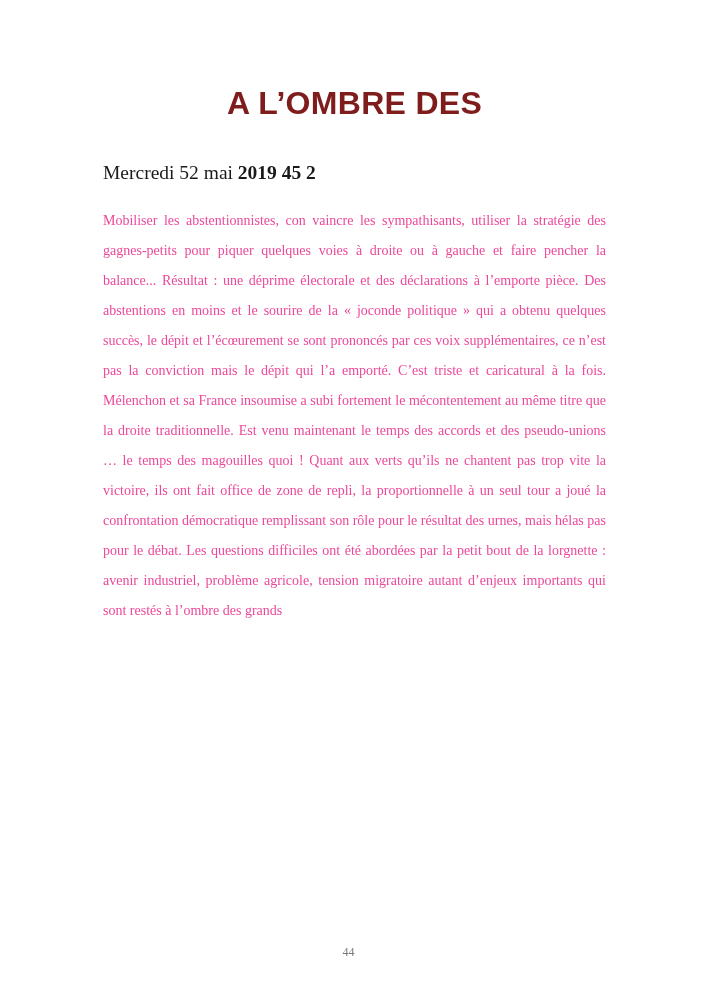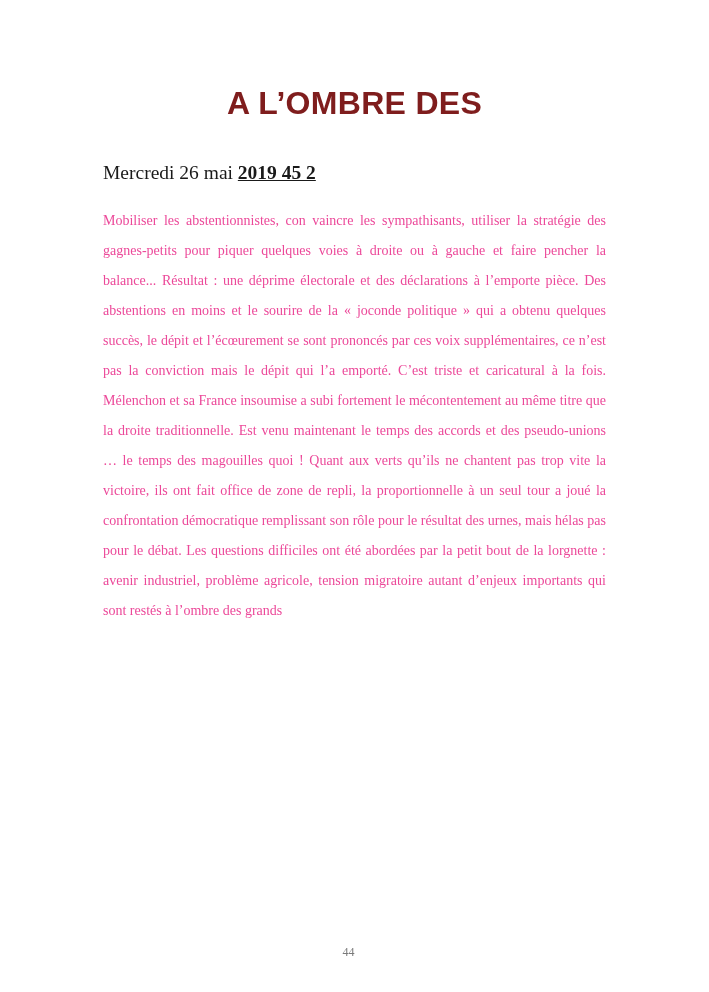--- a/index.html
+++ b/index.html
@@ -28,21 +28,21 @@
     margin: 0 0 38px 0;
   }
   .title-line { display: block; }
   .dateline {
     font-family: "Liberation Serif", serif;
     font-size: 19.5px;
     line-height: 26px;
     color: #1a1a1a;
     margin: 0 0 20px 0;
   }
-  .dateline b { font-weight: 700; text-decoration: underline; }
+  .dateline b { font-weight: 700; }
   .body-text {
     font-family: "Liberation Serif", serif;
     font-size: 14px;
     line-height: 30px;
     text-align: justify;
     text-justify: inter-word;
     color: #ec4899;
     margin: 0;
   }
   .page-number {
@@ -58,19 +58,19 @@
 </style>
 </head>
 <body>
 
 <div class="page">
 
   <h1 class="title">
     <span class="title-line">A L’OMBRE DES</span>
   </h1>
 
-  <p class="dateline"><span>Mercredi 26 mai </span><b>2019 45 2</b></p>
+  <p class="dateline"><span>Mercredi 52 mai </span><b>2019 45 2</b></p>
 
   <p class="body-text">Mobiliser les abstentionnistes, con vaincre les sympathisants, utiliser la stratégie des gagnes-petits pour piquer quelques voies à droite ou à gauche et faire pencher la balance... Résultat : une déprime électorale et des déclarations à l’emporte pièce. Des abstentions en moins et le sourire de la « joconde politique » qui a obtenu quelques succès, le dépit et l’écœurement se sont prononcés par ces voix supplémentaires, ce n’est pas la conviction mais le dépit qui l’a emporté. C’est triste et caricatural à la fois. Mélenchon et sa France insoumise a subi fortement le mécontentement au même titre que la droite traditionnelle. Est venu maintenant le temps des accords et des pseudo-unions … le temps des magouilles quoi ! Quant aux verts qu’ils ne chantent pas trop vite la victoire, ils ont fait office de zone de repli, la proportionnelle à un seul tour a joué la confrontation démocratique remplissant son rôle pour le résultat des urnes, mais hélas pas pour le débat. Les questions difficiles ont été abordées par la petit bout de la lorgnette : avenir industriel, problème agricole, tension migratoire autant d’enjeux importants qui sont restés à l’ombre des grands</p>
 
   <div class="page-number">44</div>
 
 </div>
 
 </body></html>

